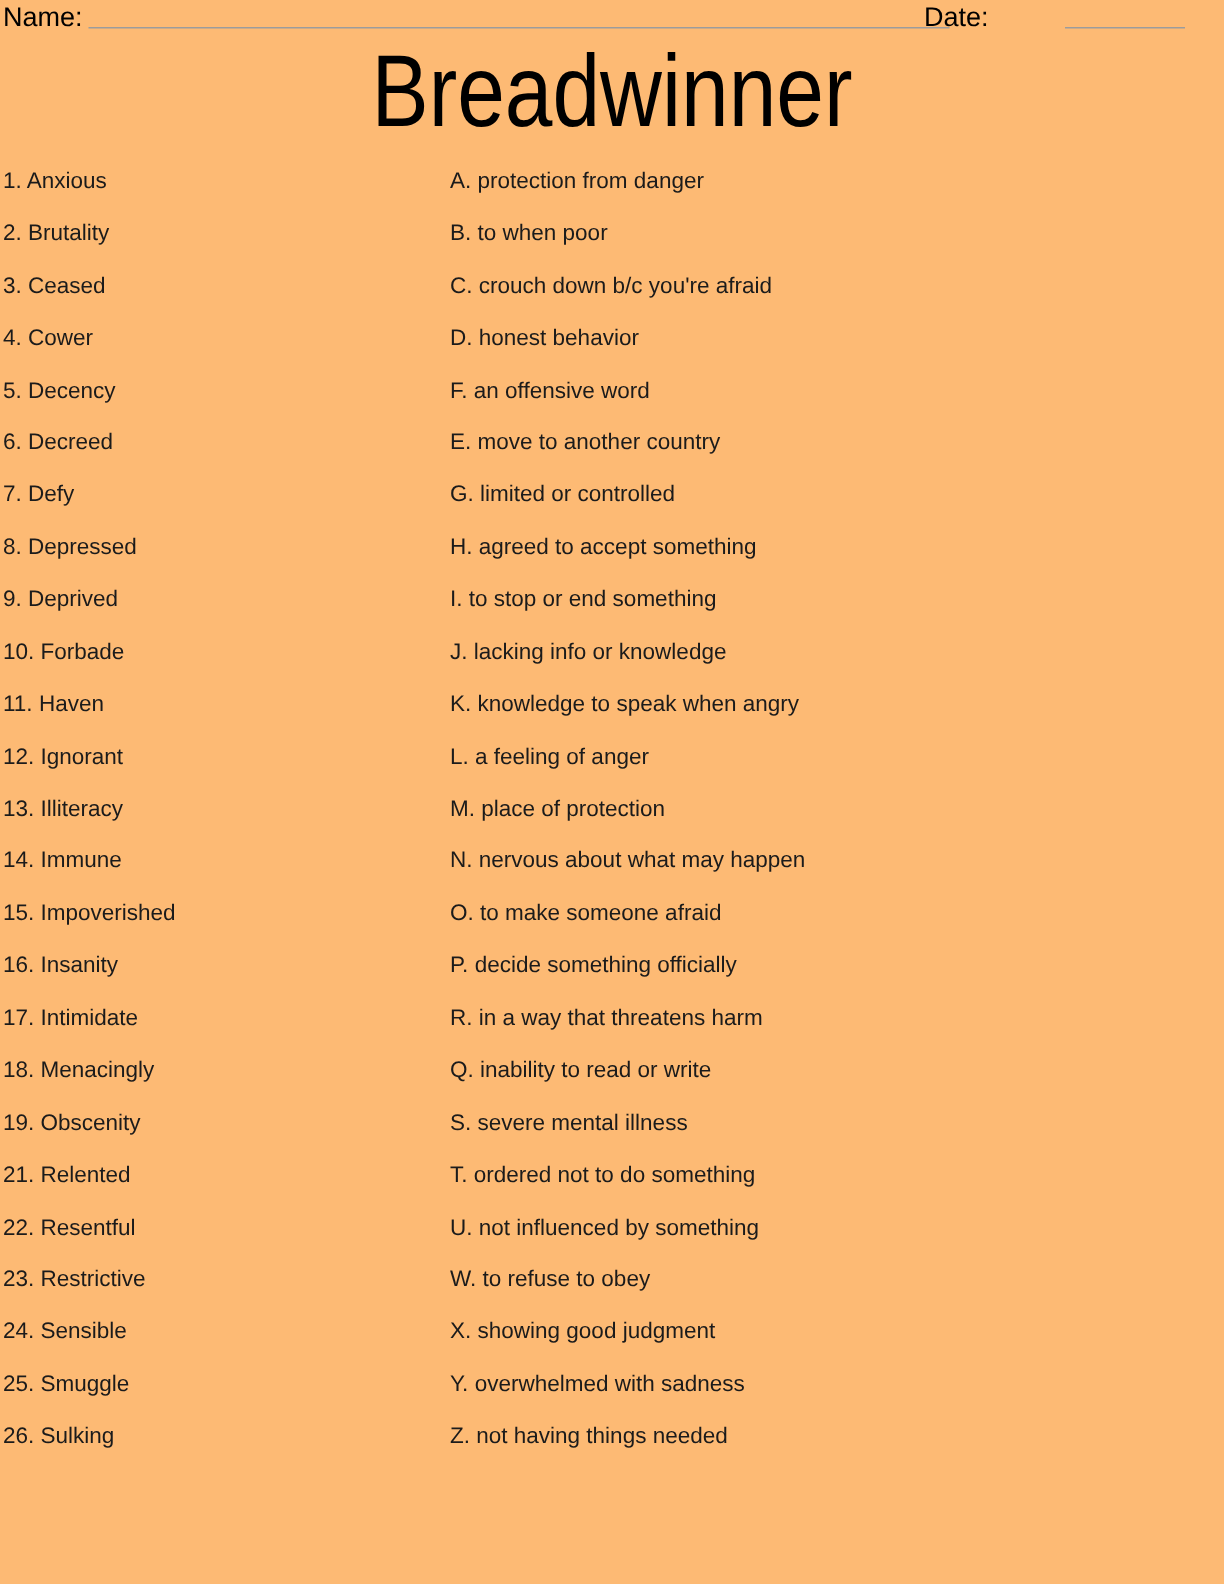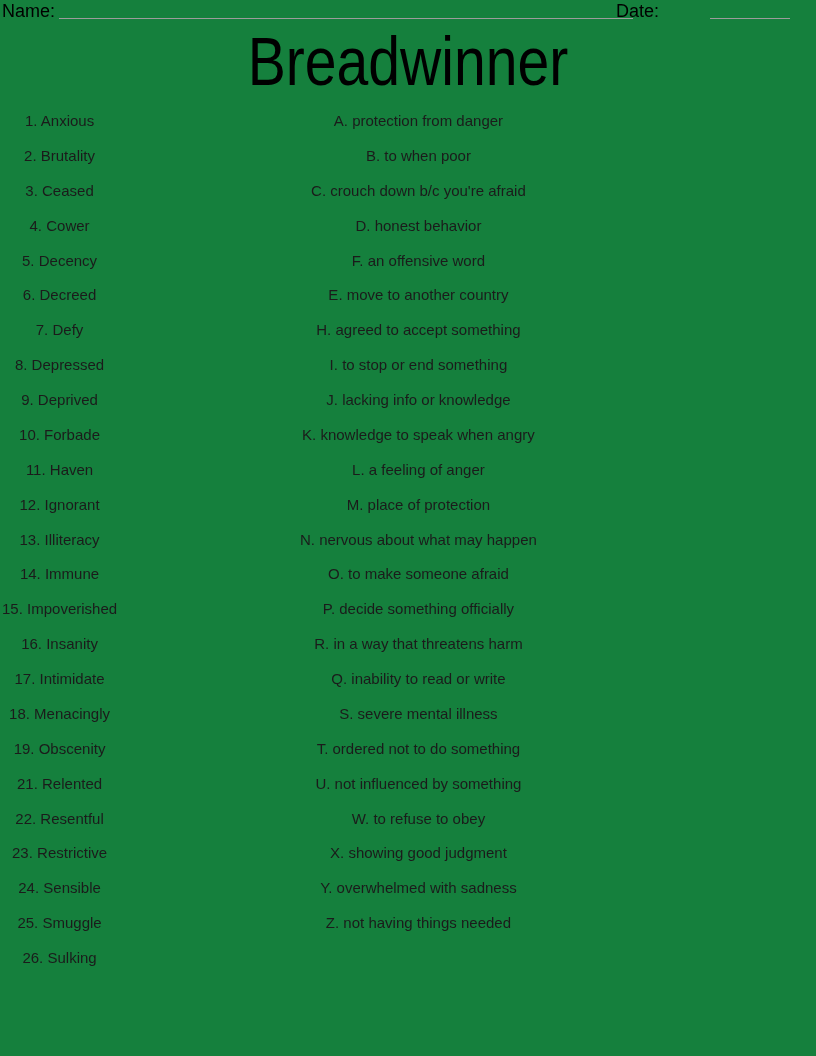--- a/index.html
+++ b/index.html
@@ -1,20 +1,20 @@
 <!DOCTYPE html>
 <html><head>
 <meta charset="utf-8">
 <style>
   * { margin:0; padding:0; box-sizing:border-box; }
   html, body { background:#ffffff; }
   .page {
     position:relative;
     width:816px; height:1056px;
-    background:#15803d;
+    background:#fdba74;
     font-family:"Liberation Sans", "DejaVu Sans", sans-serif;
     color:#1b1b1b;
     overflow:hidden;
   }
   .hdr-label {
     position:absolute;
     top:1px;
     font-size:18px;
     color:#000000;
   }
@@ -45,21 +45,20 @@
     position:absolute;
     top:104px;
     font-size:15px;
   }
   .words-col { left:2px; }
   .defs-col  { left:300px; }
   .row {
     height:34.88px;
     line-height:34.88px;
     white-space:pre;
-    text-align:center;
   }
 </style>
 </head>
 <body>
 
 <div class="page">
 
   <div>
     <span class="hdr-label name-label">Name:</span>
     <span class="blank-line name-line"></span>
@@ -97,20 +96,21 @@
         <div class="row"><span>25</span>. <span>Smuggle</span></div>
         <div class="row"><span>26</span>. <span>Sulking</span></div>
       </div>
     <div class="col defs-col" id="defs-col">
         <div class="row"><span>A</span>. <span>protection from danger</span></div>
         <div class="row"><span>B</span>. <span>to when poor</span></div>
         <div class="row"><span>C</span>. <span>crouch down b/c you're afraid</span></div>
         <div class="row"><span>D</span>. <span>honest behavior</span></div>
         <div class="row"><span>F</span>. <span>an offensive word</span></div>
         <div class="row"><span>E</span>. <span>move to another country</span></div>
+        <div class="row"><span>G</span>. <span>limited or controlled</span></div>
         <div class="row"><span>H</span>. <span>agreed to accept something</span></div>
         <div class="row"><span>I</span>. <span>to stop or end something</span></div>
         <div class="row"><span>J</span>. <span>lacking info or knowledge</span></div>
         <div class="row"><span>K</span>. <span>knowledge to speak when angry</span></div>
         <div class="row"><span>L</span>. <span>a feeling of anger</span></div>
         <div class="row"><span>M</span>. <span>place of protection</span></div>
         <div class="row"><span>N</span>. <span>nervous about what may happen</span></div>
         <div class="row"><span>O</span>. <span>to make someone afraid</span></div>
         <div class="row"><span>P</span>. <span>decide something officially</span></div>
         <div class="row"><span>R</span>. <span>in a way that threatens harm</span></div>

